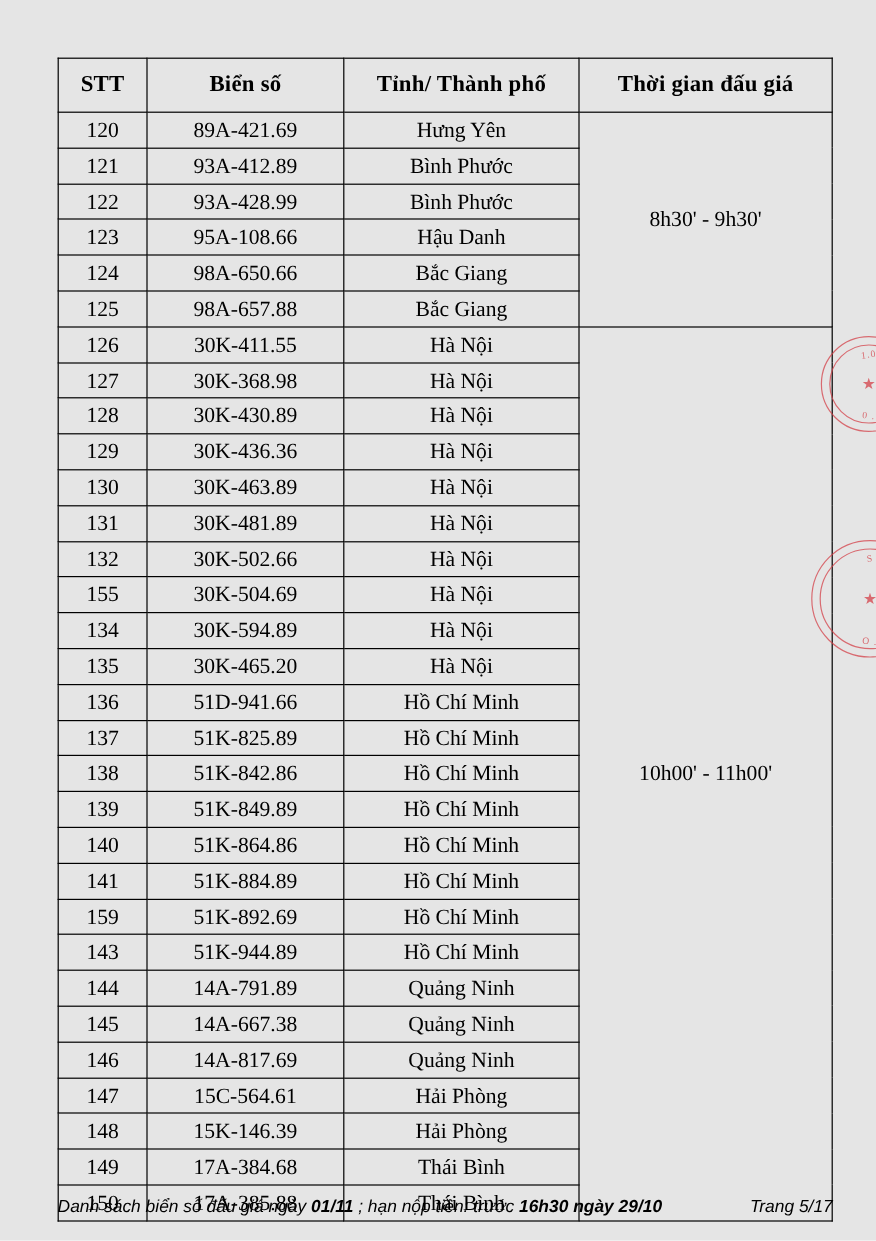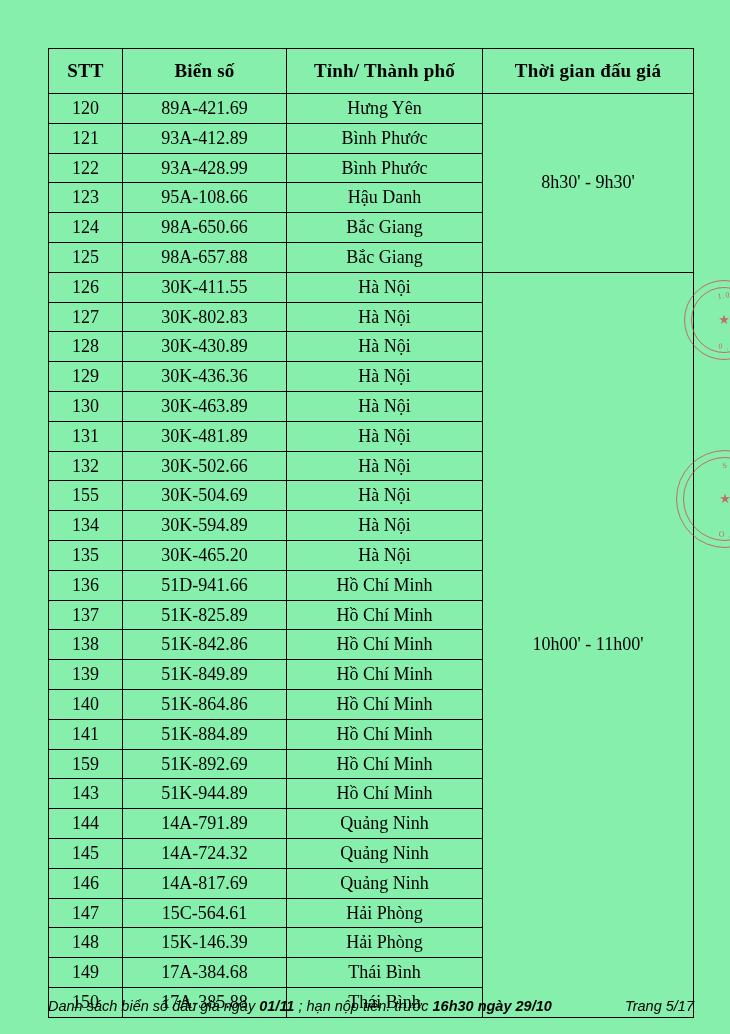--- a/index.html
+++ b/index.html
@@ -11,21 +11,21 @@
     width: 730px;
     height: 1034px;
     position: relative;
     font-family: "Liberation Serif", serif;
     color: #000000;
     overflow: hidden;
   }
   .page {
     position: absolute;
     inset: 0;
-    background: #86efac;
+    background: #e5e5e5;
   }
   .table-wrap {
     position: absolute;
     top: 48px;
     left: 48px;
     width: 645px;
   }
   table.auction {
     border-collapse: collapse;
     width: 645px;
@@ -179,21 +179,21 @@
             <td>Bắc Giang</td>
           </tr>
           <tr>
             <td>126</td>
             <td>30K-411.55</td>
             <td>Hà Nội</td>
             <td class="timeslot" rowspan="25">10h00' - 11h00'</td>
           </tr>
           <tr>
             <td>127</td>
-            <td>30K-802.83</td>
+            <td>30K-368.98</td>
             <td>Hà Nội</td>
           </tr>
           <tr>
             <td>128</td>
             <td>30K-430.89</td>
             <td>Hà Nội</td>
           </tr>
           <tr>
             <td>129</td>
             <td>30K-436.36</td>
@@ -269,21 +269,21 @@
             <td>51K-944.89</td>
             <td>Hồ Chí Minh</td>
           </tr>
           <tr>
             <td>144</td>
             <td>14A-791.89</td>
             <td>Quảng Ninh</td>
           </tr>
           <tr>
             <td>145</td>
-            <td>14A-724.32</td>
+            <td>14A-667.38</td>
             <td>Quảng Ninh</td>
           </tr>
           <tr>
             <td>146</td>
             <td>14A-817.69</td>
             <td>Quảng Ninh</td>
           </tr>
           <tr>
             <td>147</td>
             <td>15C-564.61</td>

